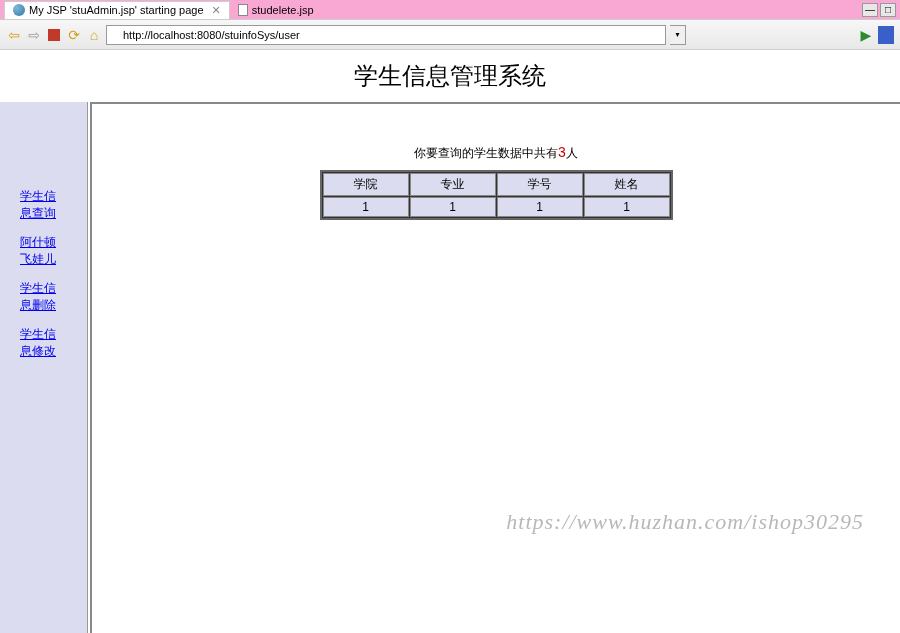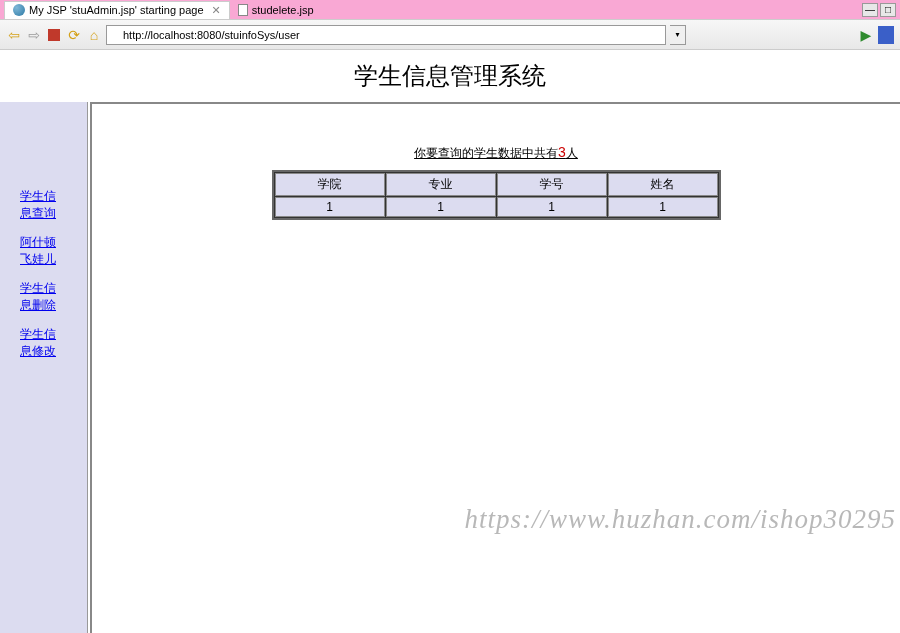--- a/index.html
+++ b/index.html
@@ -27,28 +27,28 @@
     .play-btn { color: #2e8b2e; font-size: 14px; }
     .square-btn { width: 18px; height: 18px; background: #3a5fc8; }
     
     .page-title { text-align: center; font-size: 24px; font-family: SimSun, serif; padding: 10px 0; border-radius: 10px; }
     
     .content-wrap { display: flex; height: calc(633px - 20px - 30px - 50px); }
     .sidebar { width: 88px; background: #dcdcf0; border-right: 1px solid #999; padding-top: 80px; }
     .sidebar a { display: block; color: #0000ee; text-decoration: underline; font-size: 12px; padding: 6px 20px; cursor: pointer; }
     
     .main { flex: 1; padding-top: 40px; position: relative; border-left: 2px solid #888; border-top: 2px solid #888; margin-left: 2px; }
-    .query-text { text-align: center; font-size: 12px; margin-bottom: 8px; text-decoration: underline; }
+    .query-text { text-align: center; font-size: 12px; margin-bottom: 8px; }
     .query-count { color: #cc0000; font-size: 14px; }
     
     .data-table { margin: 0 auto; border-collapse: separate; border-spacing: 1px; background: #333; border: 2px solid #666; }
-    .data-table th, .data-table td { background: #dcdcf0; border: 1px solid #888; padding: 2px 0; text-align: center; font-size: 12px; font-weight: normal; width: 110px; }
+    .data-table th, .data-table td { background: #dcdcf0; border: 1px solid #888; padding: 2px 0; text-align: center; font-size: 12px; font-weight: normal; width: 86px; }
     .data-table th { font-weight: normal; }
     
-    .watermark { position: absolute; bottom: 100px; right: 4px; font-size: 27px; color: #b8b8b8; font-style: italic; font-family: Georgia, serif; letter-spacing: 1px; }
+    .watermark { position: absolute; bottom: 100px; right: 36px; font-size: 22px; color: #b8b8b8; font-style: italic; font-family: Georgia, serif; letter-spacing: 1px; }
   </style>
 </head>
 <body>
 
 <div class="tab-bar">
   <div class="tab active">
     <span class="globe-icon"></span>
     <span>My JSP 'stuAdmin.jsp' starting page</span>
     <span class="close-x">✕</span>
   </div>

